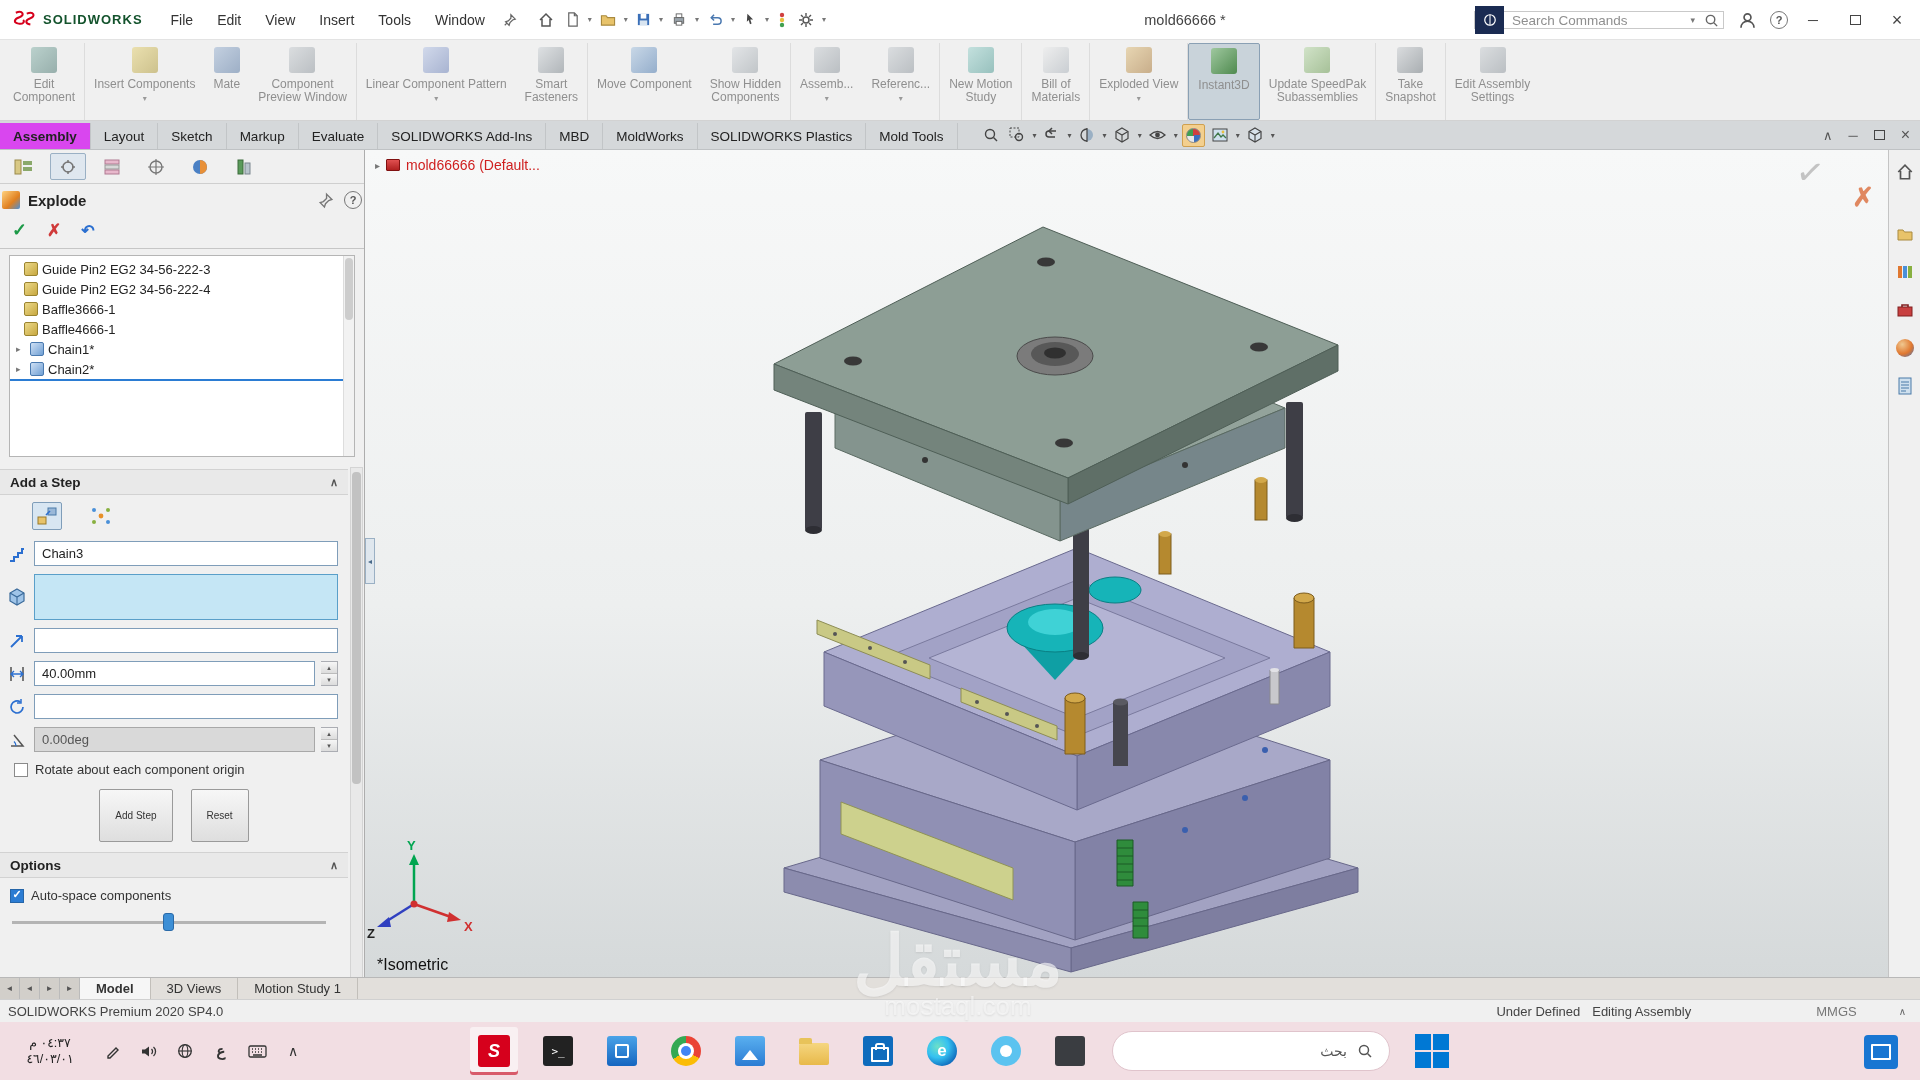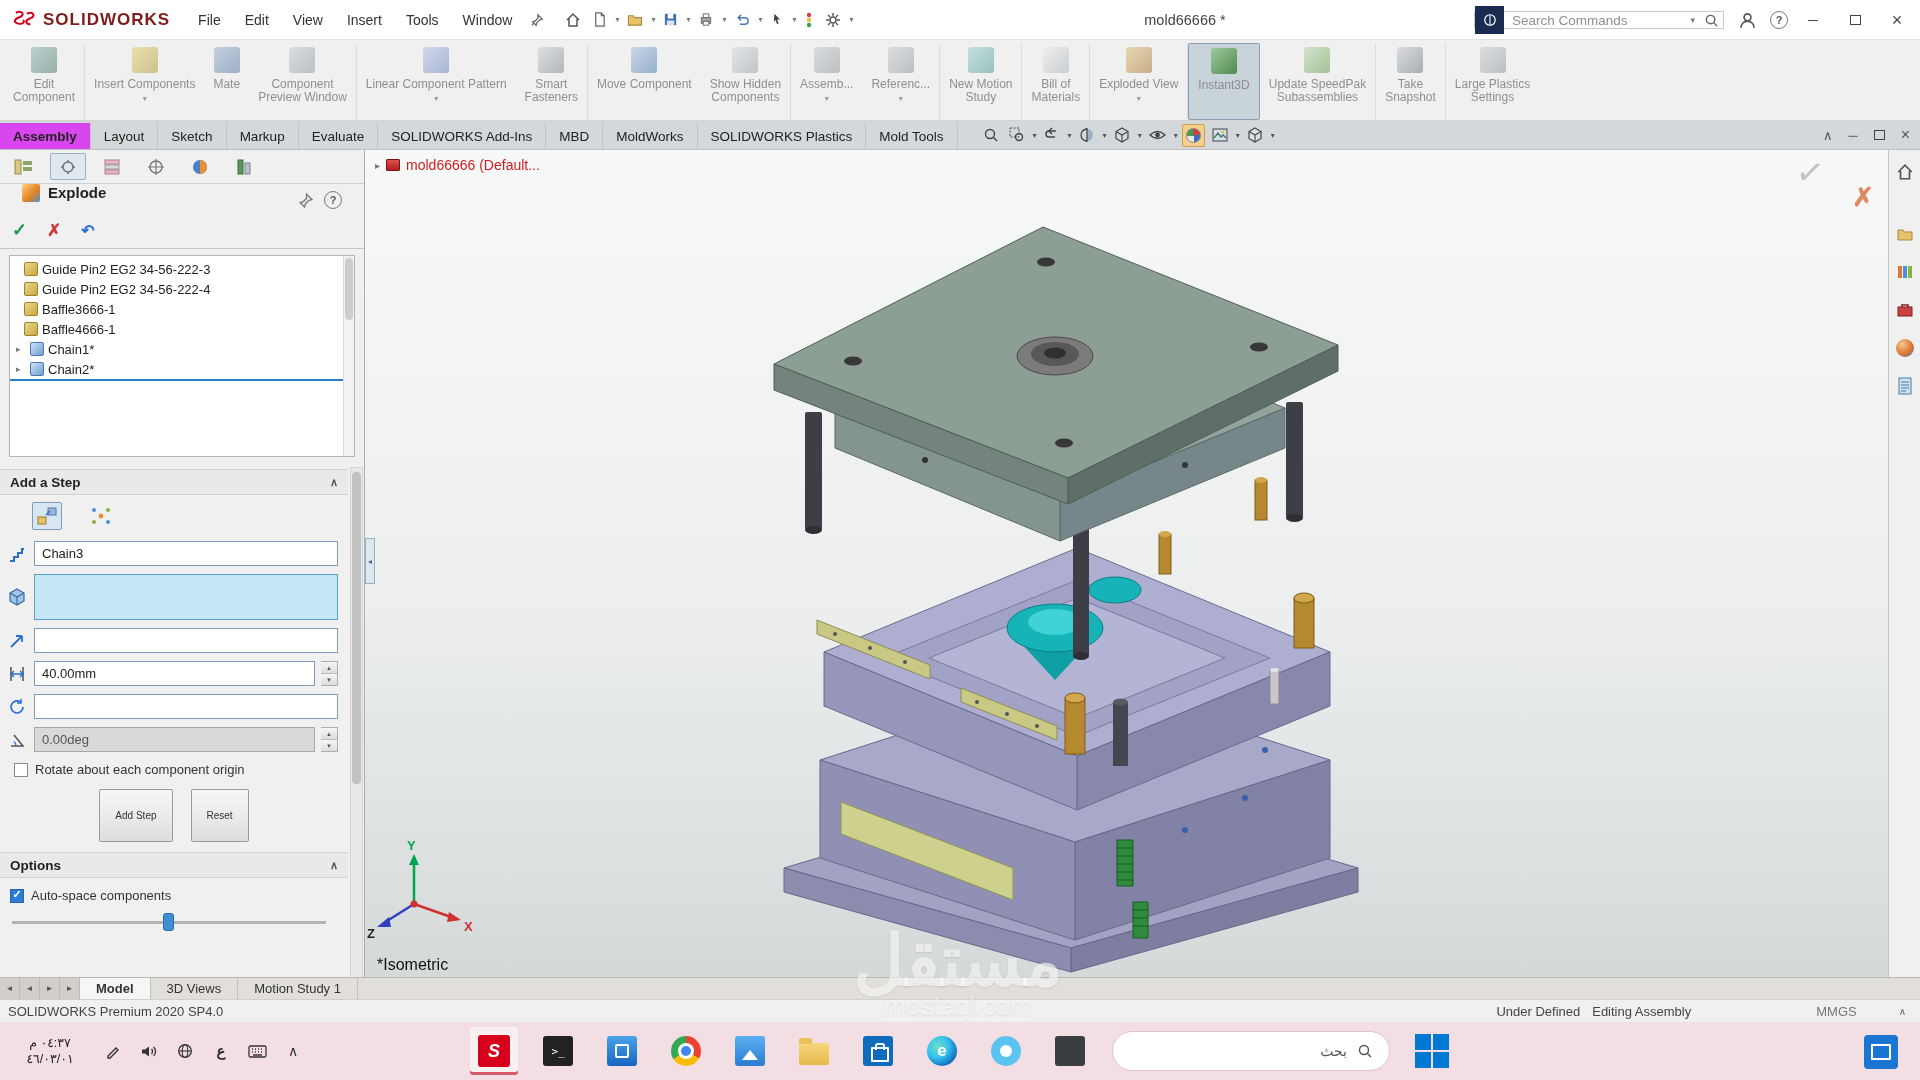--- a/index.html
+++ b/index.html
@@ -3,21 +3,21 @@
 <meta charset="utf-8">
 <style>
 *{box-sizing:border-box;margin:0;padding:0}
 html,body{width:1920px;height:1080px}
 body{position:relative;font-family:"Liberation Sans",sans-serif;font-size:13px;color:#222;background:#fff;overflow:hidden}
 svg{display:block}
 
 
 .menubar{position:absolute;left:0;top:0;width:1920px;height:40px;background:#fff;border-bottom:1px solid #e3e3e3;display:flex;align-items:center}
 .logo{display:flex;align-items:center;gap:5px;padding:0 16px 0 10px}
-.logo-text{color:#7f1d1d;font-weight:bold;font-size:17px;letter-spacing:1px}
+.logo-text{color:#14532d;font-weight:bold;font-size:13px;letter-spacing:1px}
 .menus{display:flex;height:100%}
 .menu-item{padding:0 12px;display:flex;align-items:center;font-size:14px;color:#333;cursor:default}
 .pin-btn{width:26px;display:flex;align-items:center;justify-content:center}
 .qa-icons{display:flex;align-items:center;gap:1px;margin-left:10px}
 .qa-btn{height:28px;display:flex;align-items:center;justify-content:center;padding:0 5px;border-radius:3px}
 .qa-caret{font-size:8px;color:#777;padding:0 2px}
 .doc-title{position:absolute;left:1060px;width:250px;text-align:center;font-size:14.5px;color:#444}
 .mb-right{position:absolute;right:0;top:0;height:40px;display:flex;align-items:center;gap:8px;padding-right:6px}
 .search-cmd{width:250px;height:18px;border:1px solid #c9c9c9;background:#fff;display:flex;align-items:center}
 .scm-box{width:29px;height:28px;background:#1a2b52;display:flex;align-items:center;justify-content:center;flex:none}
@@ -66,21 +66,21 @@
 .hu-btn.hl{background:#f3cf8e;border:1px solid #cfa050}
 .hu-caret{font-size:8px;color:#555;margin-left:1px}
 .ball{width:15px;height:15px;border-radius:50%;background:conic-gradient(#d04040 0 25%,#3a70c0 0 50%,#e8e8e8 0 75%,#40a050 0 100%);border:1px solid #888}
 .cmd-right{margin-left:auto;display:flex;align-items:center;gap:16px;padding-right:10px;color:#555;font-size:13px;height:100%}
 
 
 .pm{position:absolute;left:0;top:150px;width:365px;height:827px;background:#f0f0f0;border-right:1px solid #adadad;display:flex;flex-direction:column}
 .pm-tabs{height:34px;display:flex;align-items:center;gap:8px;padding:3px 6px;border-bottom:1px solid #cfcfcf}
 .pm-tab{width:36px;height:27px;display:flex;align-items:center;justify-content:center;border-radius:2px}
 .pm-tab.active{background:#dfe7ef;border:1px solid #9ab0c4}
-.pm-header{display:flex;gap:8px;height:32px;padding:0 22px}
+.pm-header{display:flex;align-items:center;gap:8px;height:32px;padding:0 2px}
 .pm-title{font-weight:bold;font-size:15px}
 .pmh-right{margin-left:auto;display:flex;align-items:center;gap:10px}
 .explode-ic{width:18px;height:18px;border-radius:2px;background:linear-gradient(135deg,#ffd27f,#e08020 60%,#4a90d9)}
 .pm-actions{display:flex;align-items:center;gap:20px;padding:3px 12px 7px;border-bottom:1px solid #c6c6c6}
 .act-ok{color:#1d9a48;font-size:18px;font-weight:bold}
 .act-cancel{color:#d03a3a;font-size:17px;font-weight:bold}
 .act-undo{color:#2b6fd0;font-size:16px;font-weight:bold}
 .pm-tree{margin:6px 9px 2px;background:#fff;border:1px solid #b5b5b5;height:202px;position:relative;overflow:hidden;font-size:13px}
 .tree-items{padding-top:3px}
 .titem{display:flex;align-items:center;height:20px;gap:4px;position:relative}
@@ -424,21 +424,21 @@
 
     <div class="rbtn">
       <span class="ricon ic-camera"></span>
       <span class="rl">Take</span>
       <span class="rl">Snapshot</span>
 
     </div>
 
     <div class="rbtn">
       <span class="ricon ic-gray"></span>
-      <span class="rl">Large Plastics</span>
+      <span class="rl">Edit Assembly</span>
       <span class="rl">Settings</span>
 
     </div>
   </div>
 
 <div class="cmdrow">
   <div class="cmtabs">
 
       <div class="cmtab active">Assembly</div>
 

